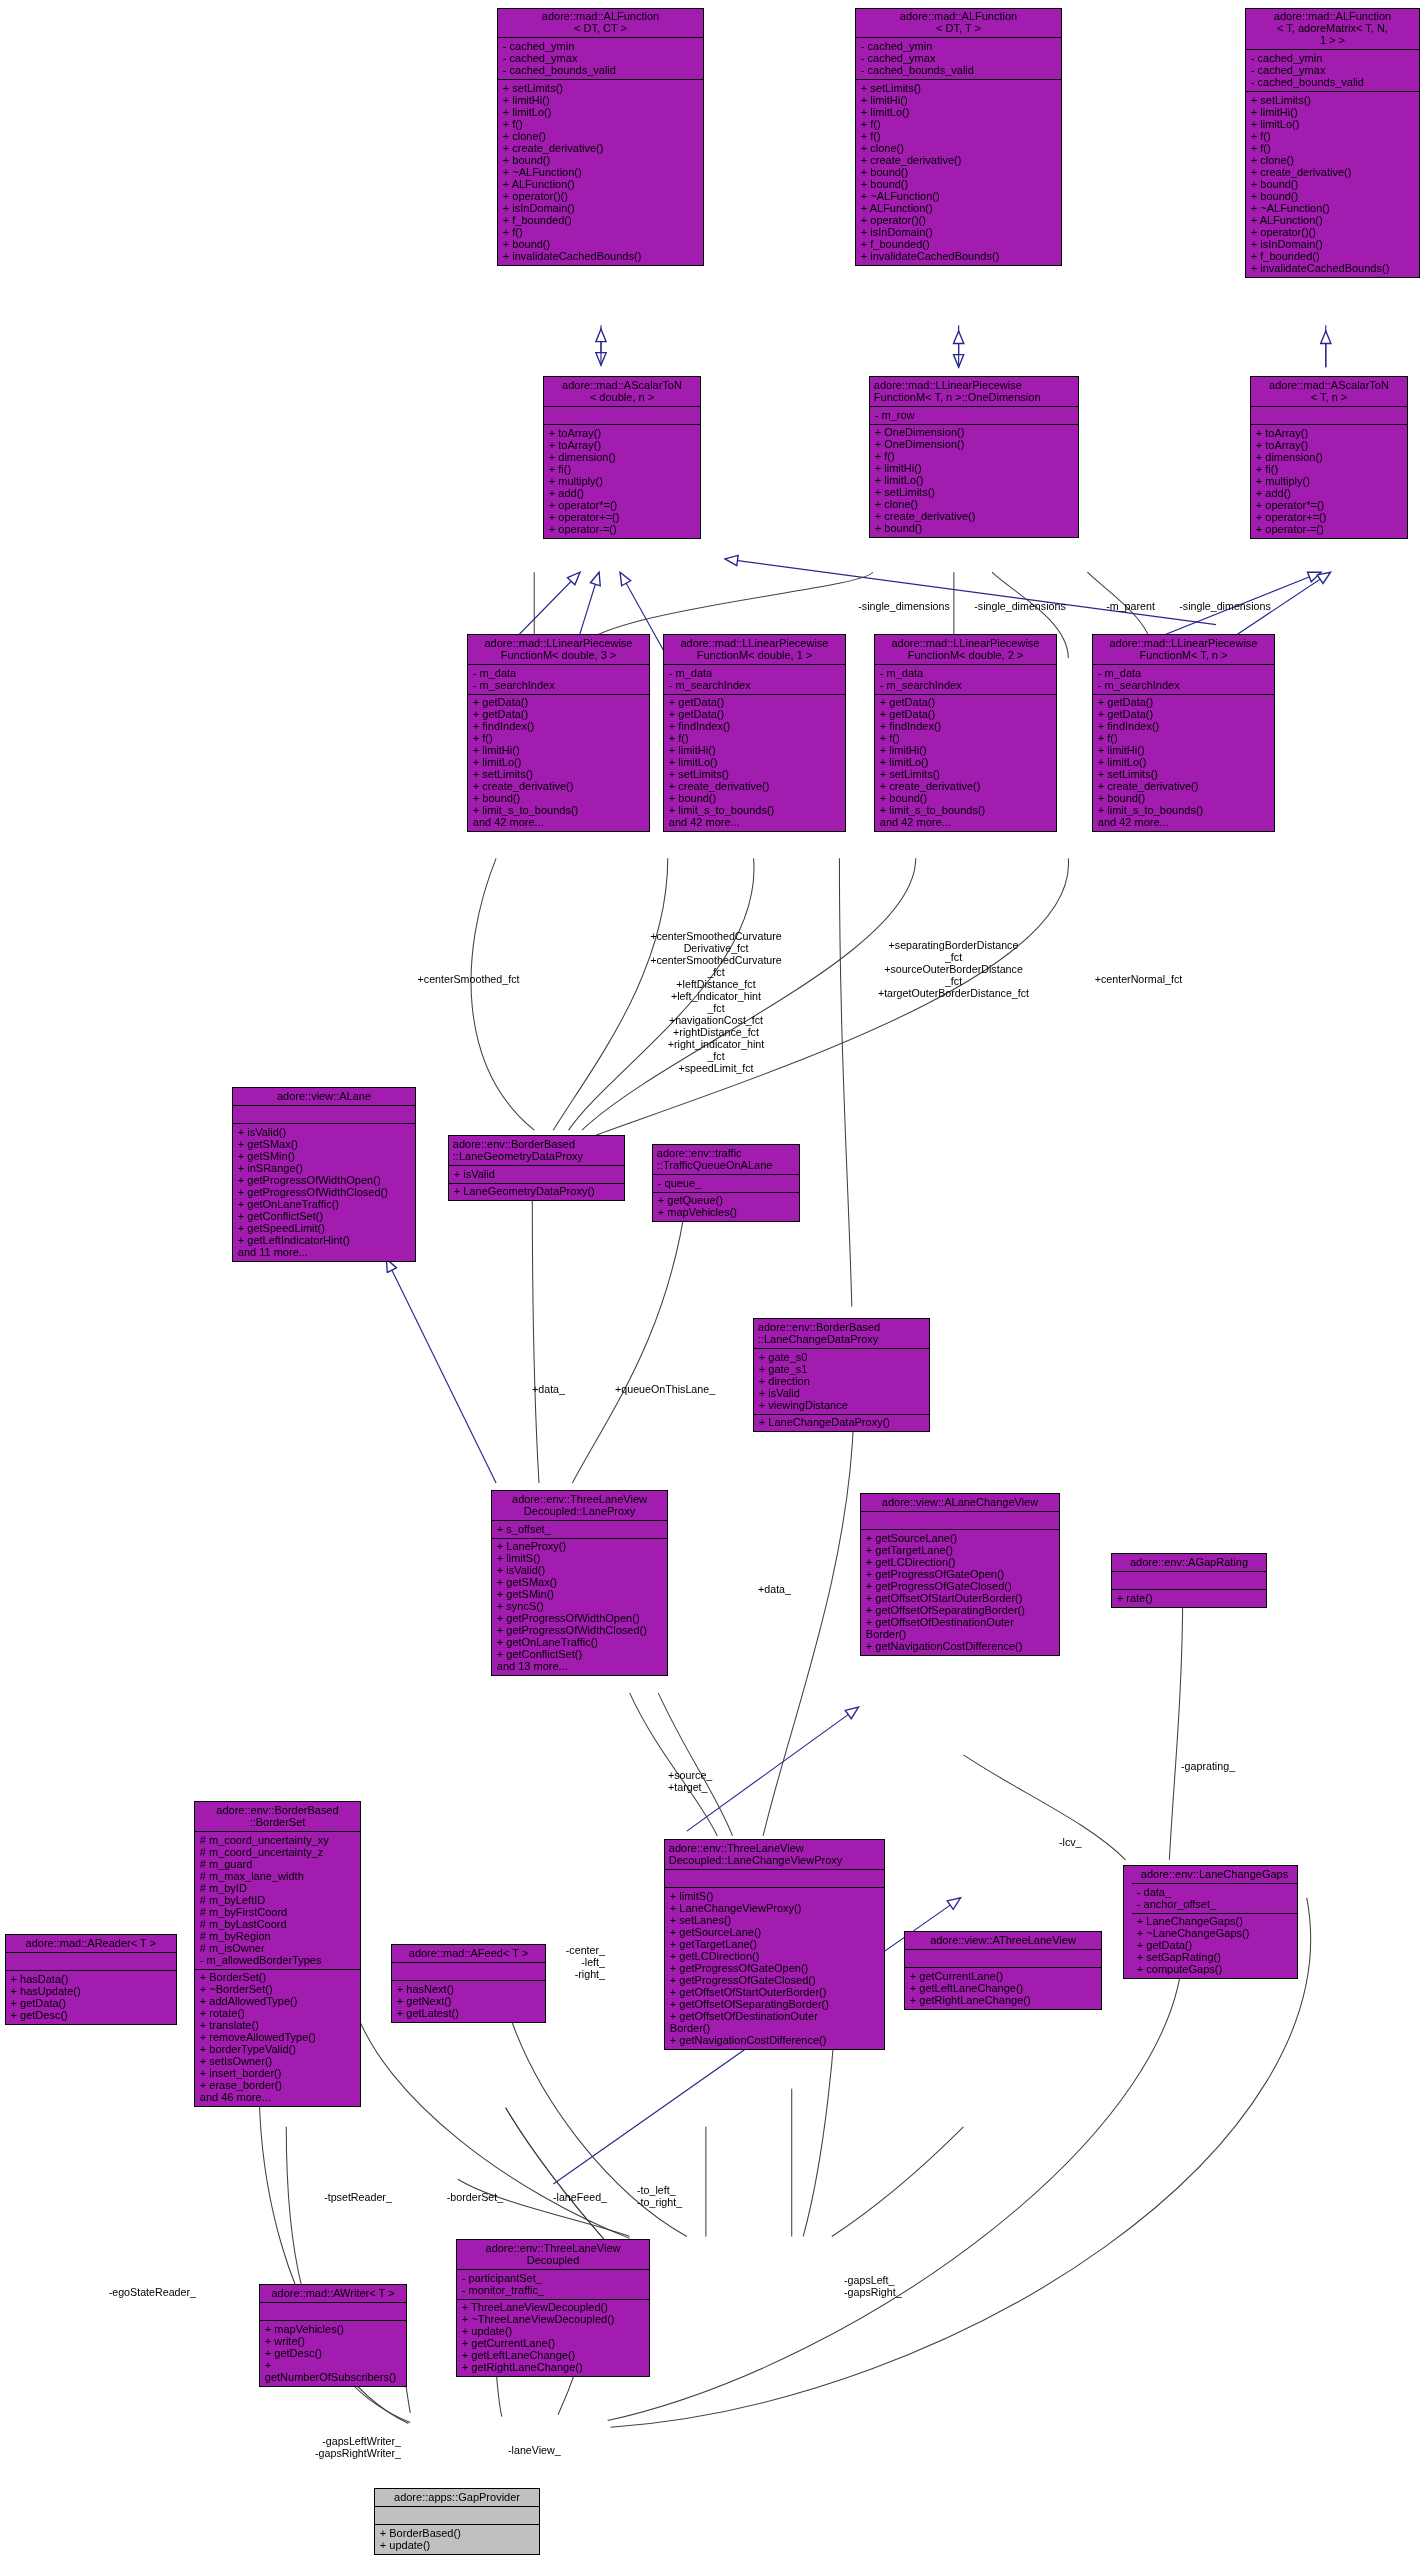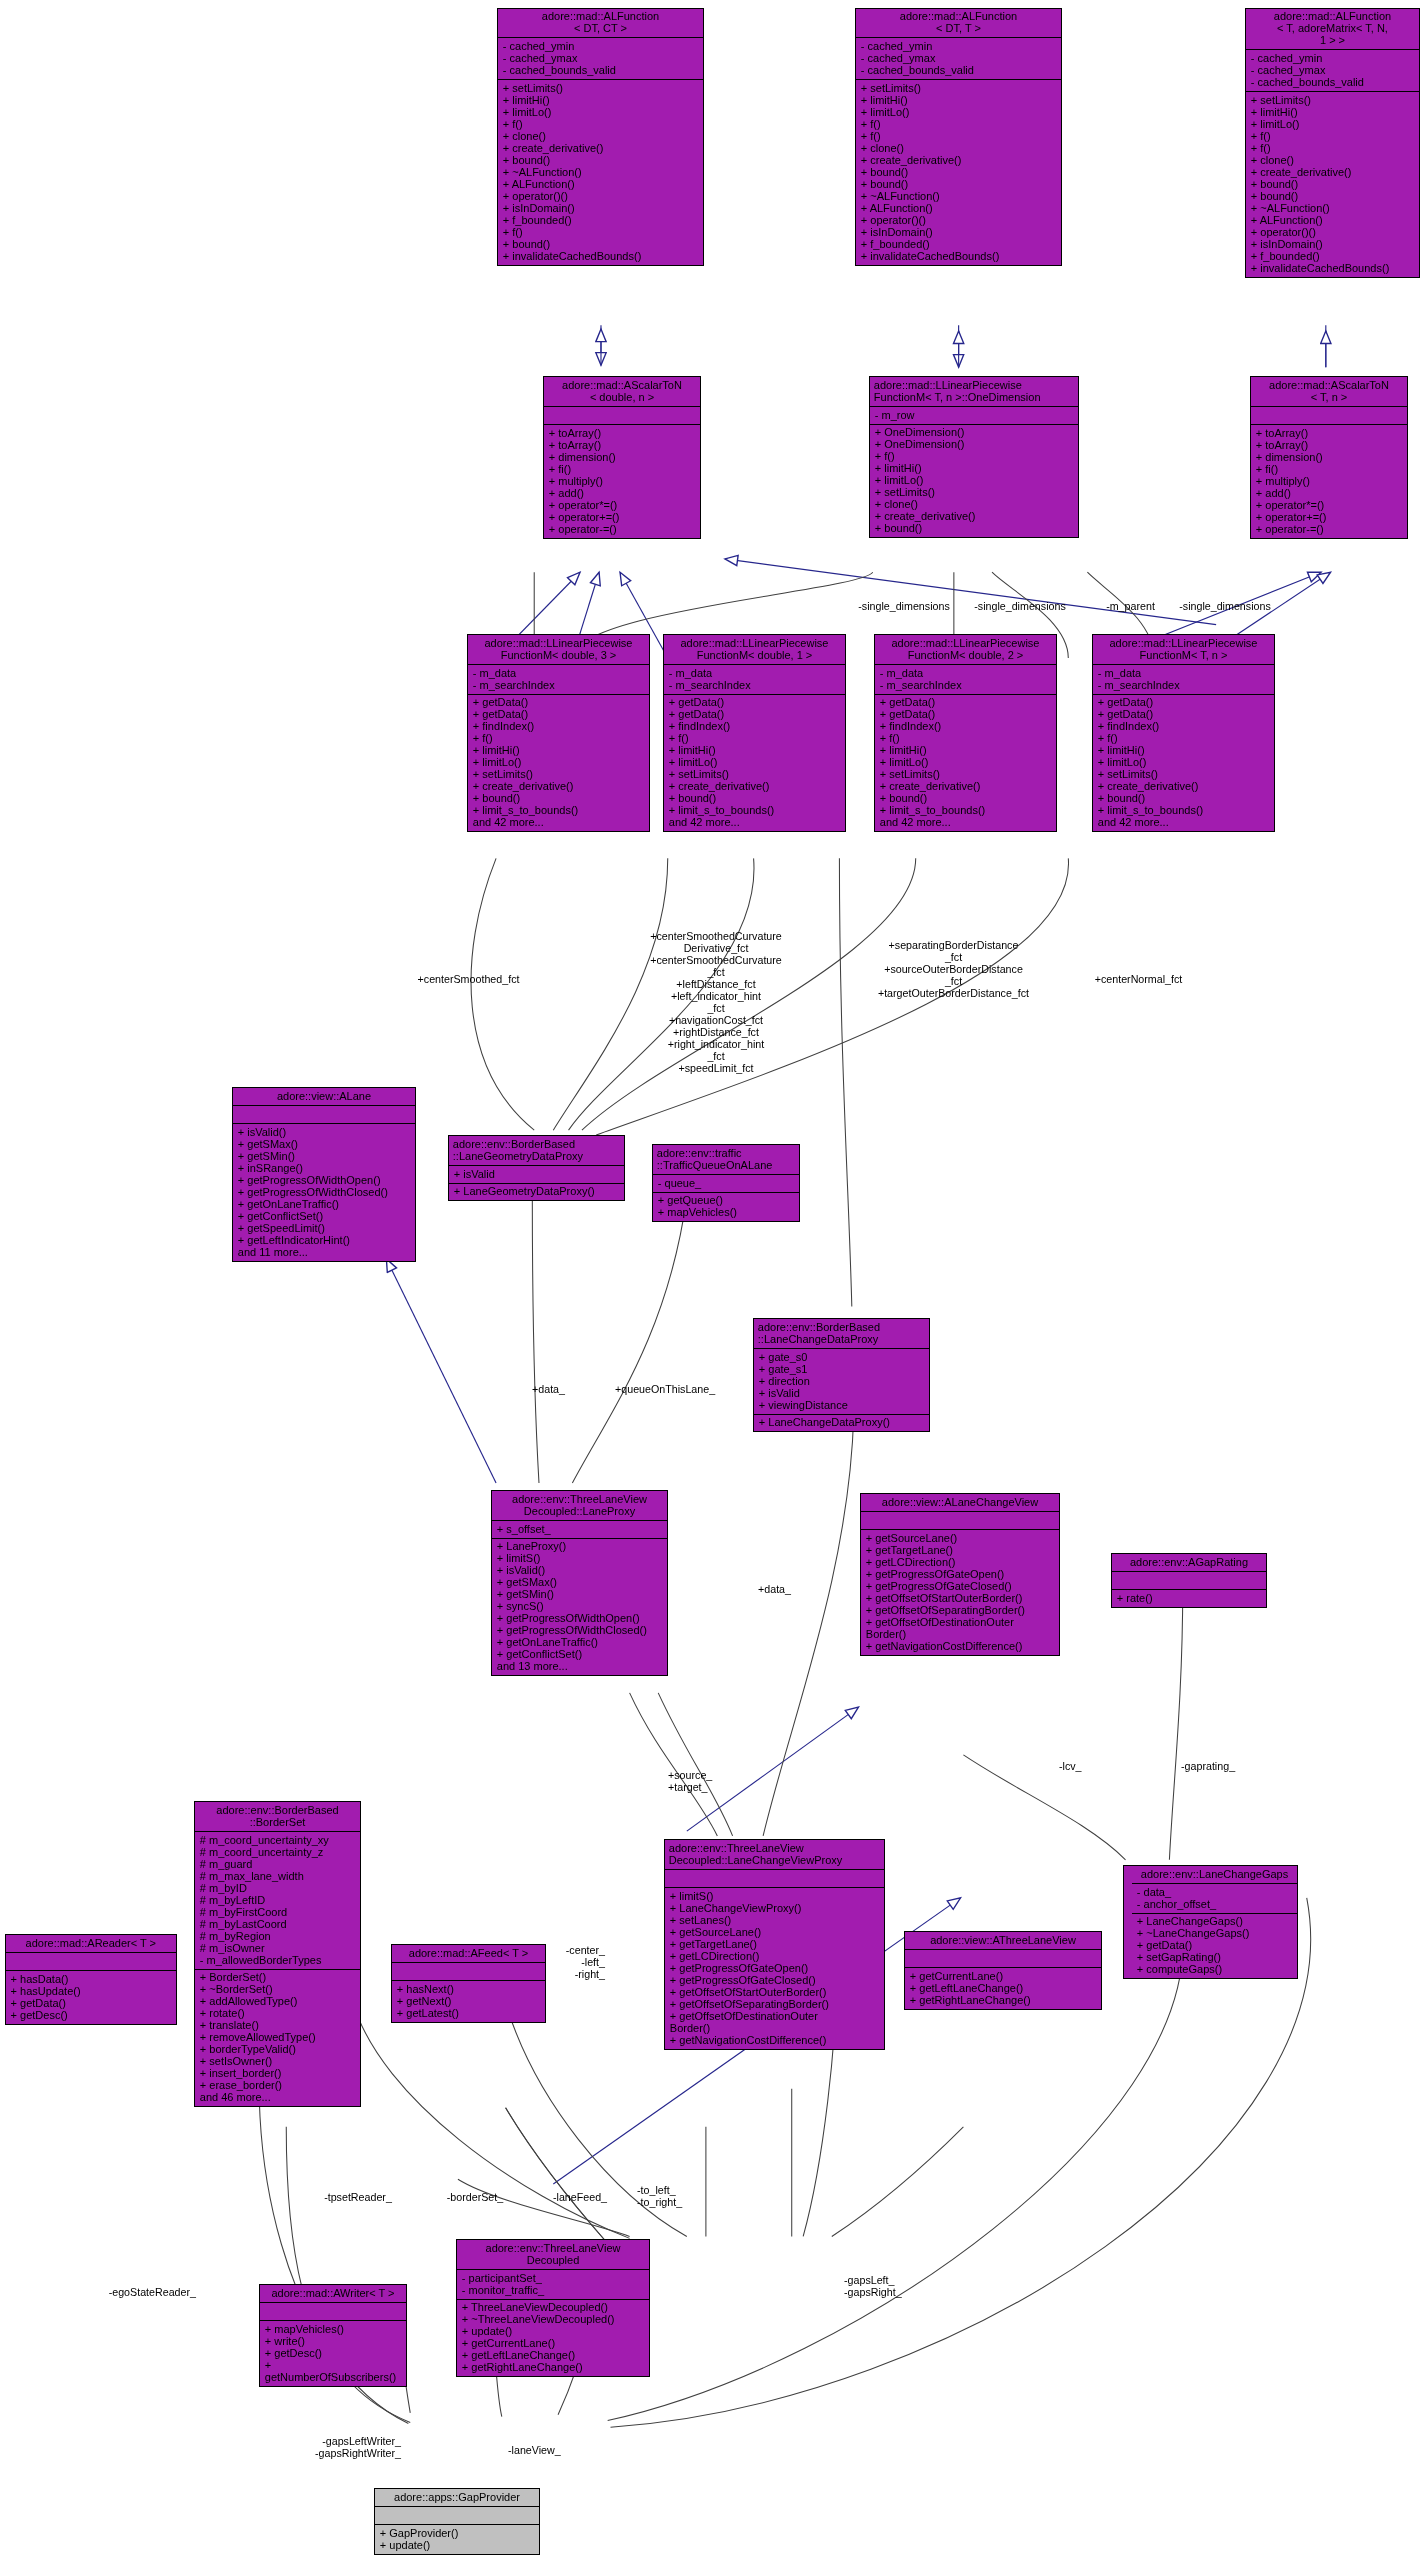--- a/index.html
+++ b/index.html
@@ -446,21 +446,21 @@
   <div class="uml" style="left:1111px;top:1553px;width:156px;">
     <div class="hdr">adore::env::AGapRating</div>
     <div class="attrs empty"></div>
     <div class="ops">
       <div class="row">+ rate()</div>
     </div>
   </div>
 
   <div class="elabel l" style="left:668px;top:1769px;width:86px;white-space:pre-line;">+source_
 +target_</div>
-  <div class="elabel l" style="left:1059px;top:1760px;width:57px;">-lcv_</div>
+  <div class="elabel l" style="left:1059px;top:1836px;width:57px;">-lcv_</div>
   <div class="elabel l" style="left:1181px;top:1760px;width:95px;">-gaprating_</div>
 
   <div class="uml" style="left:194px;top:1801px;width:167px;">
     <div class="hdr" style="white-space: pre-line;">adore::env::BorderBased
 ::BorderSet</div>
     <div class="attrs">
       <div class="row"># m_coord_uncertainty_xy</div>
       <div class="row"># m_coord_uncertainty_z</div>
       <div class="row"># m_guard</div>
       <div class="row"># m_max_lane_width</div>
@@ -596,19 +596,19 @@
   </div>
 
   <div class="elabel r" style="left:267px;top:2435px;width:134px;white-space:pre-line;">-gapsLeftWriter_
 -gapsRightWriter_</div>
   <div class="elabel l" style="left:508px;top:2444px;width:95px;">-laneView_</div>
 
   <div class="uml filled" style="left:374px;top:2488px;width:166px;">
     <div class="hdr">adore::apps::GapProvider</div>
     <div class="attrs empty"></div>
     <div class="ops">
-      <div class="row">+ GapProvider()</div>
+      <div class="row">+ BorderBased()</div>
       <div class="row">+ update()</div>
     </div>
   </div>
 
 </div>
 
 
 </body></html>

